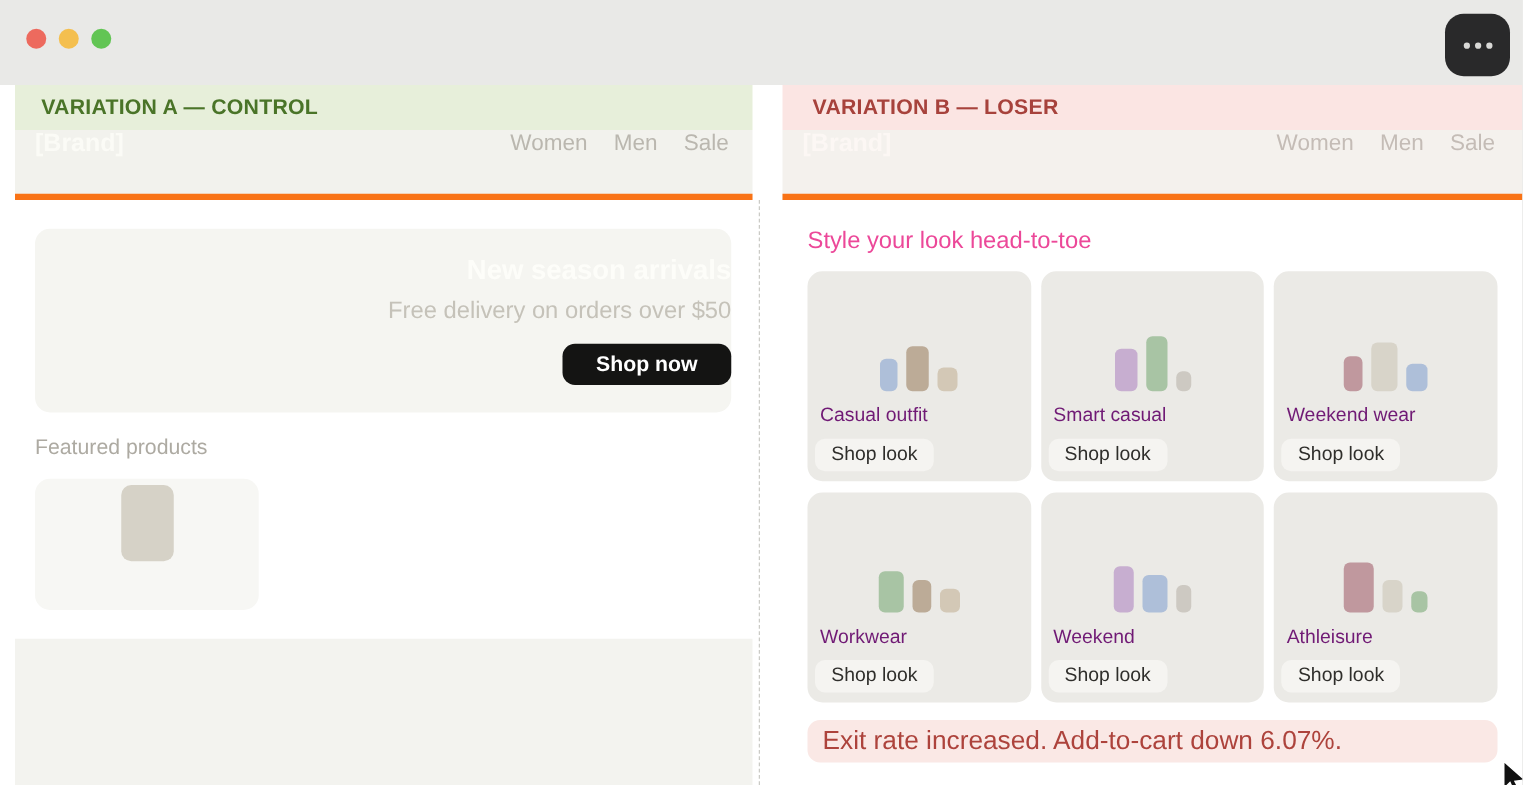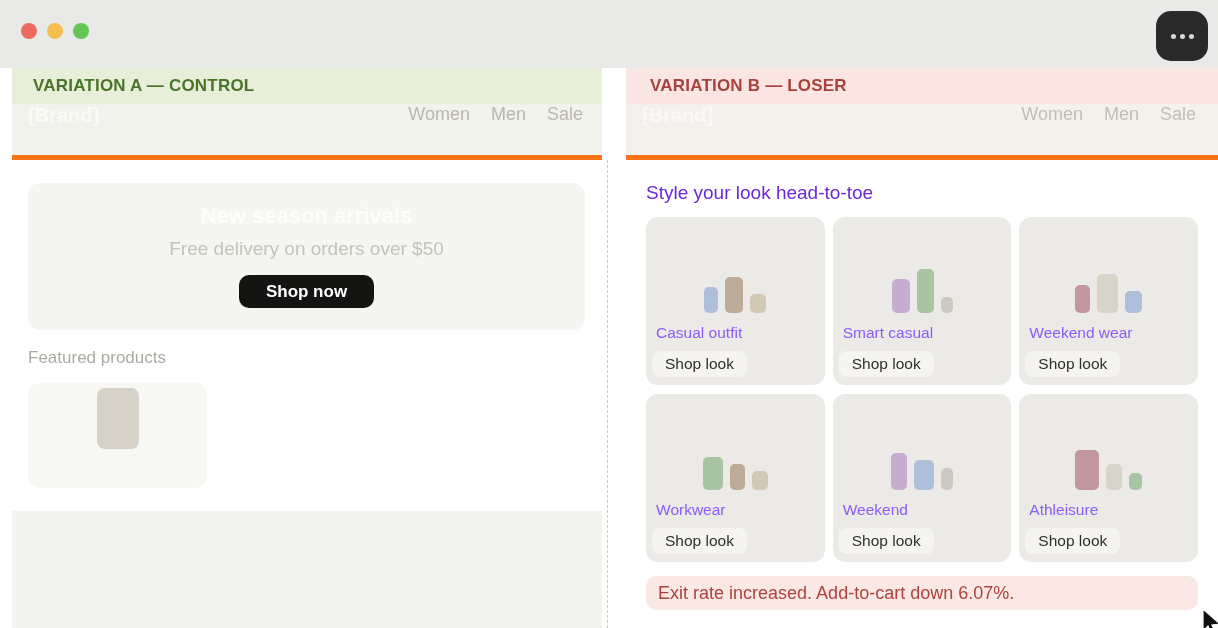--- a/index.html
+++ b/index.html
@@ -53,21 +53,21 @@
   .brand { font-size:20px; font-weight:bold; color:#fbfbf6; }
   .nav-links { margin-left:auto; display:flex; gap:21px; font-size:18px; }
   .nav-a .nav-links { color:#bab7af; }
   .nav-b .nav-links { color:#c4bcb6; }
   .nav-link { cursor:pointer; }
 
   
   .main-a { background:#fff; padding:0 17px 23px 16px; }
   .hero {
     margin-top:23px; height:147px; background:#f5f5f1; border-radius:12px;
-    display:flex; flex-direction:column; align-items:center;
+    display:flex; flex-direction:column; align-items:flex-end;
     padding-top:21px;
   }
   .hero-title { font-size:22px; font-weight:bold; color:#fdfdf9; line-height:24px; }
   .hero-sub { margin-top:9px; font-size:19px; color:#c5c2b9; line-height:23px; }
   .hero-cta {
     margin-top:15px; height:33px; padding:0 27px;
     background:#141413; color:#fff; font-size:17px; font-weight:bold;
     border:none; border-radius:10px; display:flex; align-items:center; cursor:pointer;
     font-family:inherit;
   }
@@ -76,43 +76,43 @@
   .prod-card {
     height:105px; background:#f7f7f4; border-radius:12px;
     display:flex; flex-direction:column; overflow:hidden;
   }
   .swatch { margin:5px auto 0; border-radius:8px; }
   .prod-label { margin:auto 0 8px 12px; font-size:17px; color:#b6b3ab; }
   .footer-strip { flex:1; background:#f3f3ef; }
 
   
   .main-b { background:#fff; flex:1; padding:0 20px; }
-  .main-b .section-h { margin-top:21px; font-size:19px; color:#6d28d9; line-height:24px; }
+  .main-b .section-h { margin-top:21px; font-size:19px; color:#ec4899; line-height:24px; }
   .look-grid {
     margin-top:12px; display:grid; grid-template-columns:repeat(3,1fr);
     grid-auto-rows:168px; gap:9px 8px;
   }
   .look-card {
     position:relative; background:#ebeae6; border-radius:12px; overflow:hidden;
   }
   .bars {
     height:96px; display:flex; align-items:flex-end; justify-content:center; gap:7px;
   }
   .bar { border-radius:5px; }
-  .look-label { margin:10px 0 0 10px; font-size:15.5px; color:#8b5cf6; line-height:20px; }
+  .look-label { margin:10px 0 0 10px; font-size:15.5px; color:#701a75; line-height:20px; }
   .chip {
     position:absolute; left:6px; bottom:8px;
     background:#f5f4f1; border-radius:8px; border:none;
     padding:4px 13px; font-size:15.5px; color:#2f2e2b; cursor:pointer;
     font-family:inherit;
   }
   .alert {
     margin-top:14px; height:34px; border-radius:10px;
     display:flex; align-items:center; padding-left:12px;
-    font-size:18px;
+    font-size:21px;
   }
 
   .cursor { position:absolute; left:1201px; top:608px; z-index:20; }
 </style>
 </head>
 <body>
 
 <div class="window">
 
   <div class="chrome">

